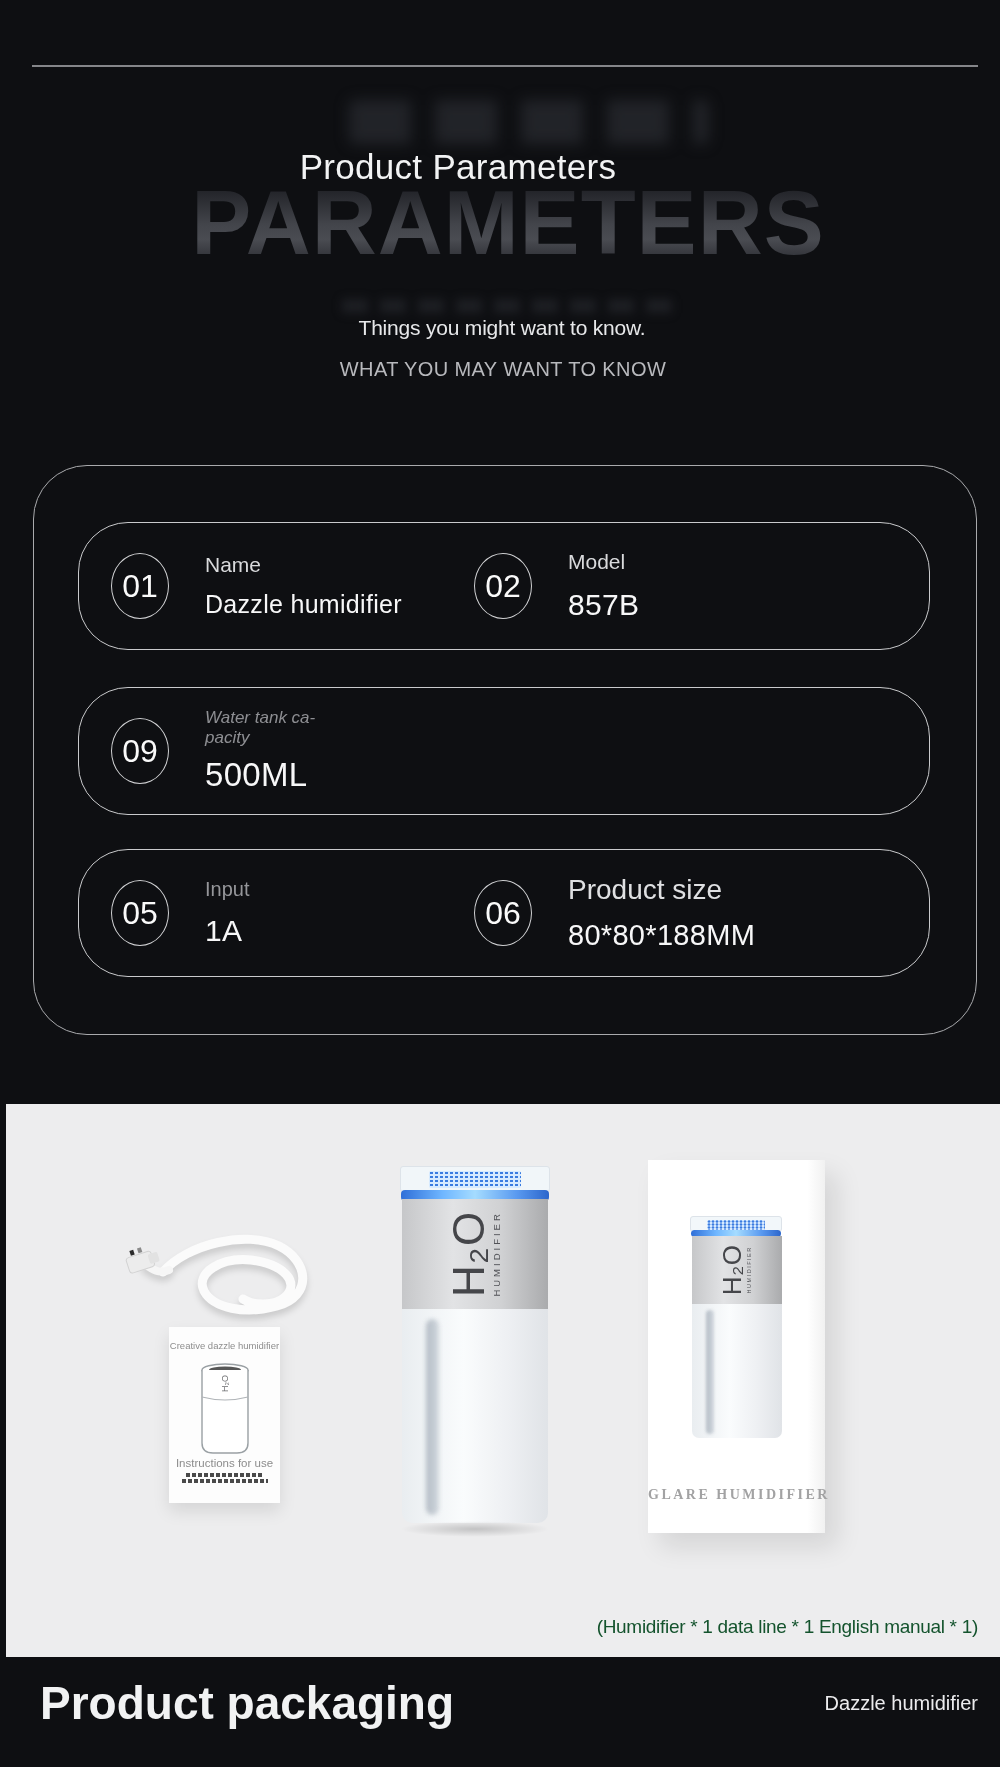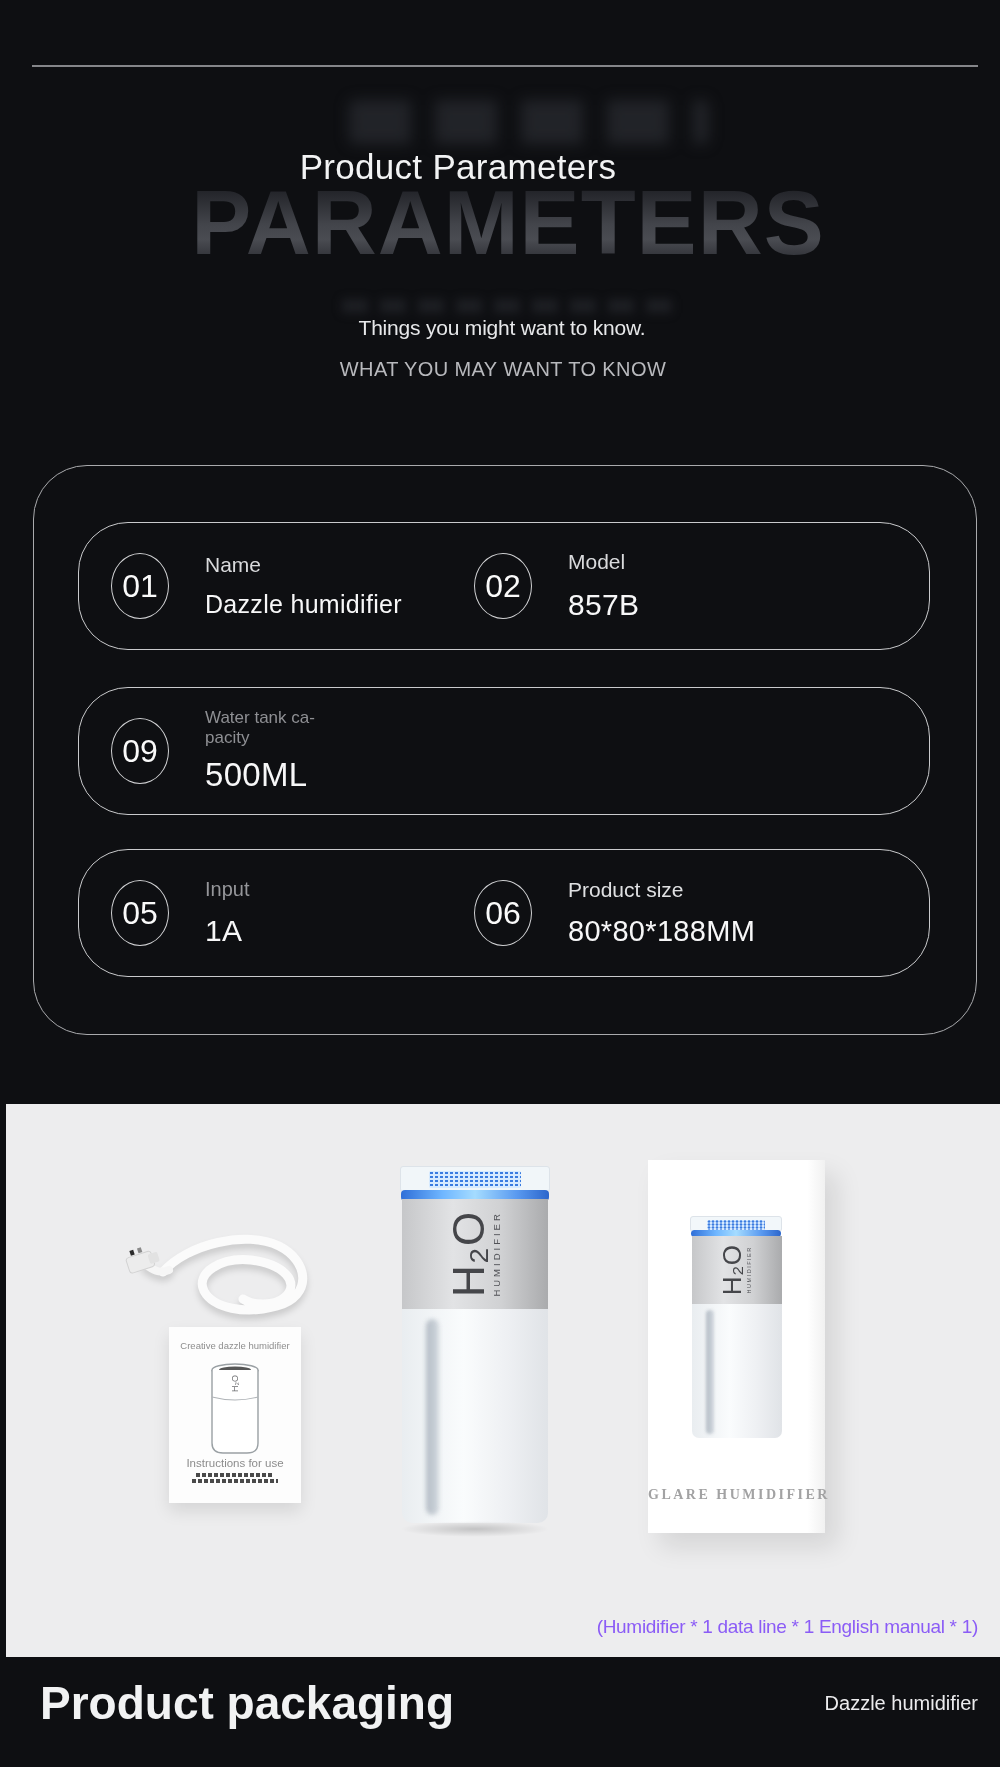--- a/index.html
+++ b/index.html
@@ -59,40 +59,40 @@
     width:56px;height:64px;border:1px solid #d0d1d3;border-radius:50%;
     display:flex;align-items:center;justify-content:center;flex:0 0 auto;
     font-size:32px;color:#fafafa;margin-right:36px;
   }
   .ptext{display:flex;flex-direction:column;justify-content:center;}
   .plabel{font-size:21px;color:#d9dadc;margin-bottom:13px;white-space:pre-line;line-height:1.15;}
   .pvalue{font-size:29px;color:#f7f7f8;letter-spacing:.3px;}
   
   .param-row:nth-child(1) .param-item:nth-child(1) .pvalue{font-size:25px;}
   .param-row:nth-child(1) .param-item:nth-child(2) .pvalue{font-size:30px;text-align:right;}
-  .param-row:nth-child(2) .param-item:nth-child(1) .plabel{font-size:17px;color:#8e8f93;margin-bottom:8px;}
+  .param-row:nth-child(2) .param-item:nth-child(1) .plabel{font-size:17px;color:#8e8f93;margin-bottom:8px;font-style:italic;}
   .param-row:nth-child(2) .pvalue{font-size:33px;}
   .param-row:nth-child(2) .param-item:nth-child(2) .plabel{font-size:18px;color:#d5d6d8;}
   .param-row:nth-child(3) .param-item:nth-child(1) .plabel{font-size:20px;color:#95969a;}
   .param-row:nth-child(3) .param-item:nth-child(1) .pvalue{font-size:30px;}
-  .param-row:nth-child(3) .param-item:nth-child(2) .plabel{font-size:21px;color:#dfe0e2;}
+  .param-row:nth-child(3) .param-item:nth-child(2) .plabel{font-size:28px;color:#dfe0e2;}
   
   .package-heading{
     position:absolute;left:55px;top:1044px;
     font-size:40px;font-weight:bold;color:#f3f4f5;letter-spacing:.2px;
   }
   .light-panel{
     position:absolute;left:6px;top:1104px;width:994px;height:553px;
     background:#ededee;
   }
   
   .cable{position:absolute;left:119px;top:96px;width:200px;height:140px;}
   
   .manual{
-    position:absolute;left:163px;top:223px;width:132px;height:176px;
+    position:absolute;left:163px;top:223px;width:111px;height:176px;
     background:#fdfdfd;box-shadow:0 8px 16px rgba(0,0,0,.10);
     display:flex;flex-direction:column;align-items:center;box-sizing:border-box;
   }
   .manual-title{margin-top:13px;font-size:9.5px;color:#8d8d8d;white-space:nowrap;}
   .manual-svg{margin-top:6px;}
   .manual-sub{margin-top:-4px;font-size:11.5px;color:#8c8c8c;white-space:nowrap;}
   .fineprint{width:78px;height:4px;margin-top:4px;
     background:repeating-linear-gradient(90deg,#4a4a4a 0 4px,transparent 4px 6px);}
   .fineprint.l2{width:86px;margin-top:2px;}
   
@@ -152,21 +152,21 @@
     position:absolute;left:642px;top:56px;width:177px;height:373px;
     background:linear-gradient(90deg,#ffffff 90%,#f1f1f1);
     box-shadow:12px 14px 24px rgba(0,0,0,.10);
   }
   .box-caption{
     position:absolute;left:0;right:0;bottom:30px;text-align:center;
     font-size:14px;color:#a2a2a3;letter-spacing:2.5px;font-weight:bold;white-space:nowrap;font-family:Liberation Serif, serif;
   }
   .package-note{
     position:absolute;right:22px;top:512px;
-    font-size:19px;color:#8b5cf6;letter-spacing:-.3px;
+    font-size:19px;color:#14532d;letter-spacing:-.3px;
   }
   
   .footer-title{
     position:absolute;left:40px;top:1676px;
     font-size:46px;font-weight:bold;color:#f1f2f3;
   }
   .footer-right{
     position:absolute;right:22px;top:1692px;
     font-size:20px;color:#ececee;
   }

